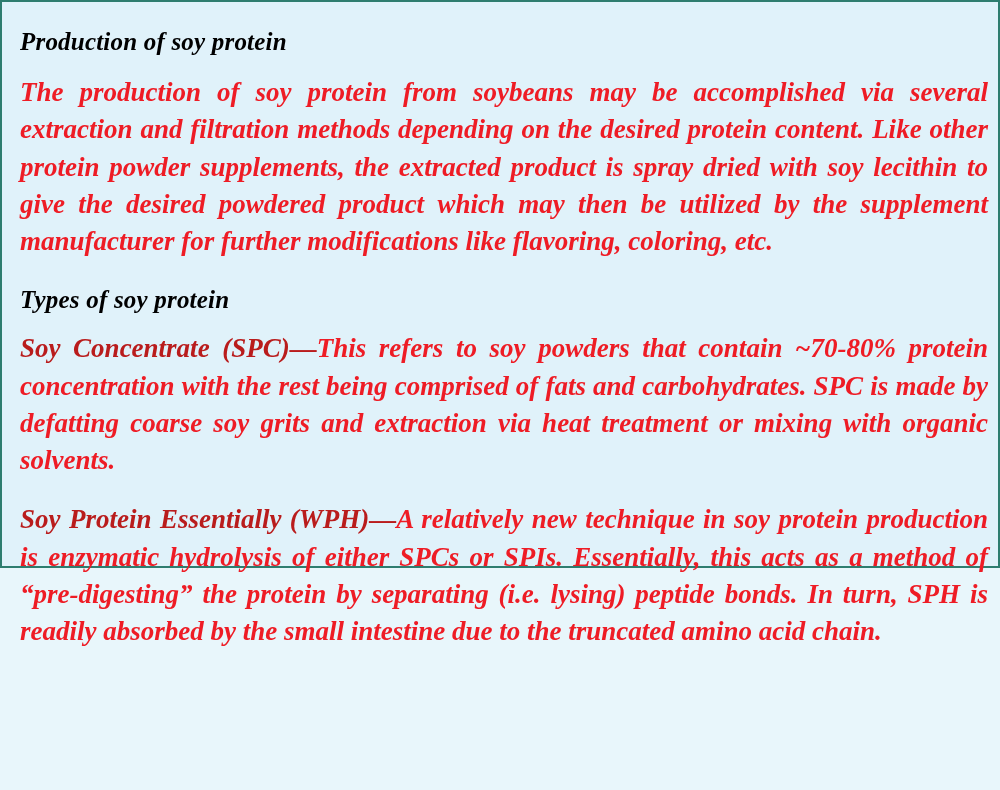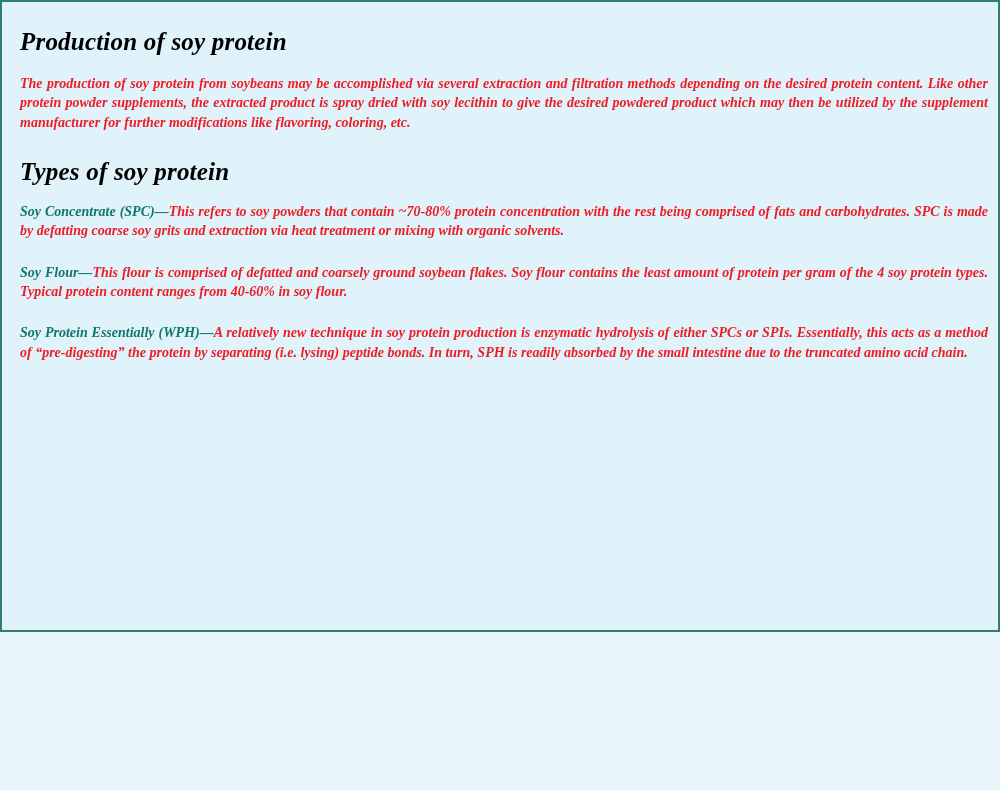--- a/index.html
+++ b/index.html
@@ -9,54 +9,54 @@
   body {
     width: 1000px;
     height: 790px;
     background: #e8f6fb;
     font-family: "Liberation Serif", serif;
     overflow: hidden;
   }
   .page {
     position: relative;
     width: 1000px;
-    height: 632px;
+    height: 568px;
     box-sizing: border-box;
     background: #e0f2fa;
     border: 2px solid #2e7d6f;
     padding: 26px 8px 10px 18px;
   }
   .heading {
     font-size: 25px;
     font-weight: bold;
     font-style: italic;
     color: #000000;
     margin: 0 0 18px 0;
     letter-spacing: 0.2px;
   }
   .heading.second {
     margin-top: 26px;
     margin-bottom: 16px;
   }
   .para {
-    font-size: 14px;
+    font-size: 27px;
     font-style: italic;
     font-weight: bold;
     color: #ee1c25;
     text-align: justify;
     line-height: 1.38;
     margin: 0 0 22px 0;
     padding-right: 2px;
     font-family: Liberation Serif, serif;
   }
   .para:last-child {
     margin-bottom: 0;
   }
   .term {
-    color: #0f766e;
+    color: #b91c1c;
   }
   .intro {
     margin-bottom: 6px;
   }
 </style>
 </head>
 <body>
 
 <div class="page">
 
@@ -66,21 +66,18 @@
     <span>The production of soy protein from soybeans may be accomplished via several extraction and filtration methods depending on the desired protein content. Like other protein powder supplements, the extracted product is spray dried with soy lecithin to give the desired powdered product which may then be utilized by the supplement manufacturer for further modifications like flavoring, coloring, etc.</span>
   </p>
 
   <h1 class="heading second">Types of soy protein</h1>
 
   <p class="para">
     <span class="term">Soy Concentrate (SPC)—</span><span>This refers to soy powders that contain ~70-80% protein concentration with the rest being comprised of fats and carbohydrates. SPC is made by defatting coarse soy grits and extraction via heat treatment or mixing with organic solvents.</span>
   </p>
 
 
-  <p class="para">
-    <span class="term">Soy Flour—</span><span>This flour is comprised of defatted and coarsely ground soybean flakes. Soy flour contains the least amount of protein per gram of the 4 soy protein types. Typical protein content ranges from 40-60% in soy flour.</span>
-  </p>
 
   <p class="para">
     <span class="term">Soy Protein Essentially (WPH)—</span><span>A relatively new technique in soy protein production is enzymatic hydrolysis of either SPCs or SPIs. Essentially, this acts as a method of “pre-digesting” the protein by separating (i.e. lysing) peptide bonds. In turn, SPH is readily absorbed by the small intestine due to the truncated amino acid chain.</span>
   </p>
 
 </div>
 
 </body></html>

